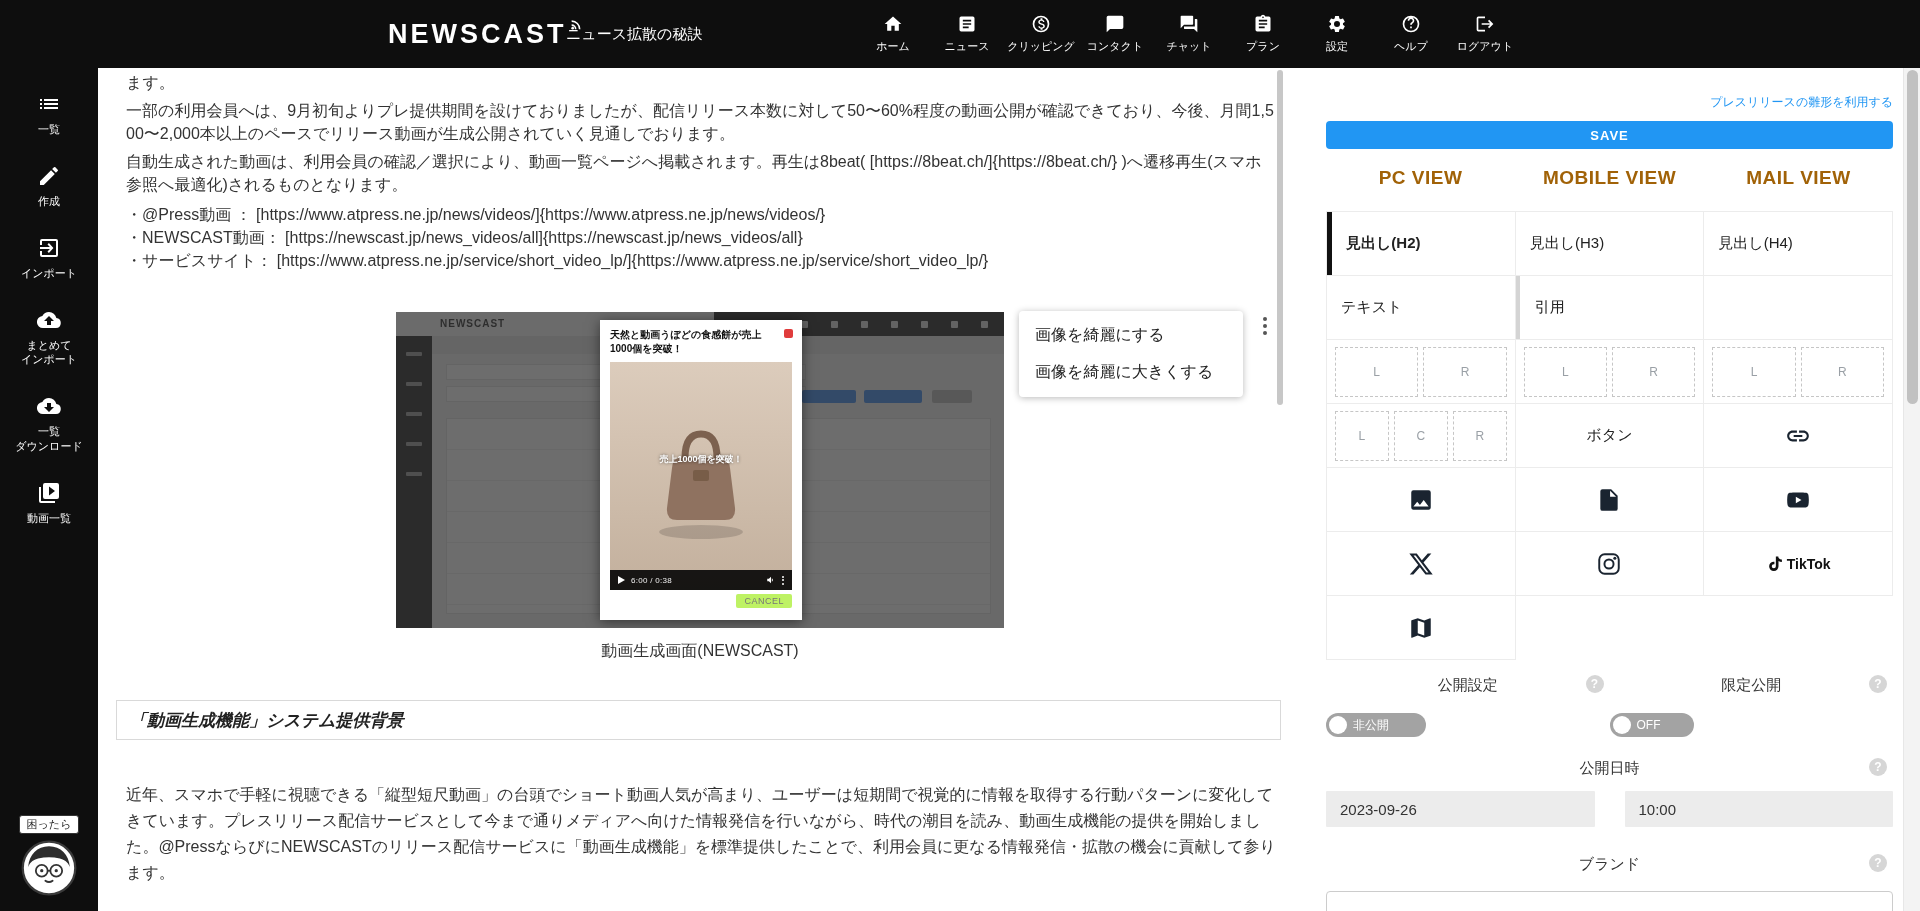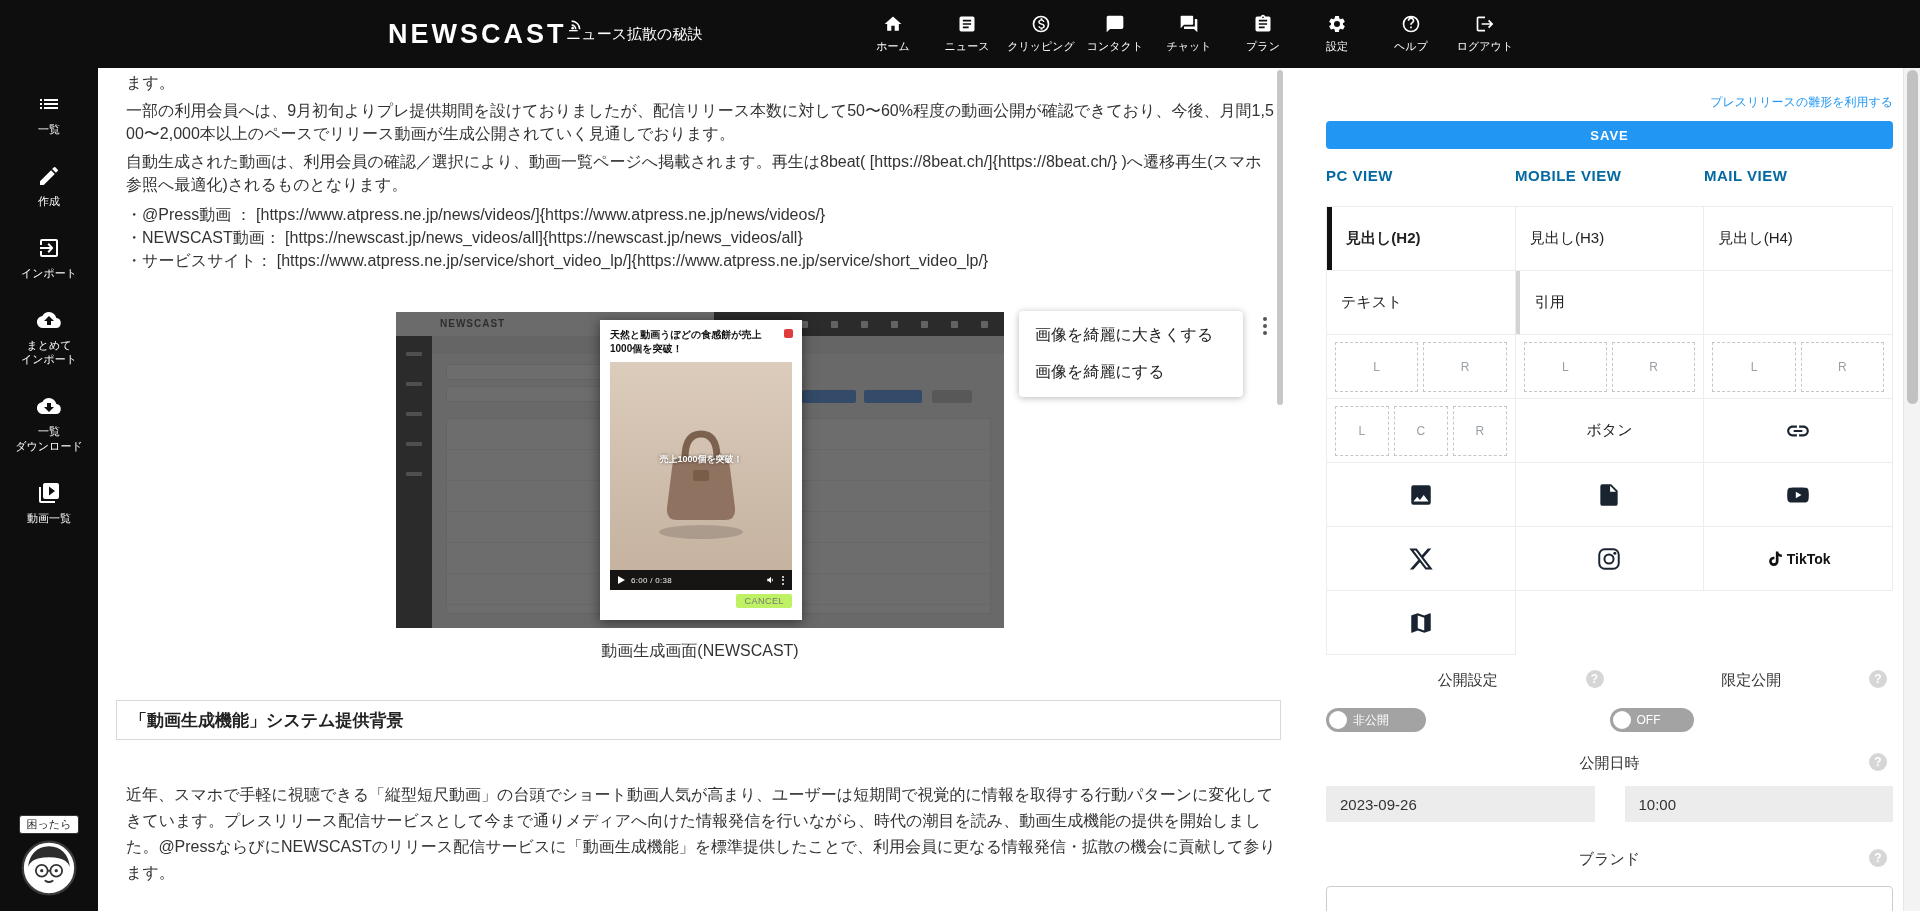--- a/index.html
+++ b/index.html
@@ -74,42 +74,42 @@
   .ms-play { width:0; height:0; border-left:7px solid #fff; border-top:4px solid transparent; border-bottom:4px solid transparent; }
   .ms-time { font-size:8px; color:#eee; letter-spacing:.3px; }
   .ms-ctrl-right { margin-left:auto; display:flex; align-items:center; gap:6px; }
   .ms-ctrl-right svg { width:10px; height:10px; fill:#fff; }
   .ms-kebab-s { display:flex; flex-direction:column; gap:1.5px; }
   .ms-kebab-s i { width:2px; height:2px; background:#fff; border-radius:50%; }
   .ms-cancel { position:absolute; right:10px; bottom:12px; font-size:9px; color:#777; background:#bef264;
     border-radius:2px; padding:2px 8px; letter-spacing:.5px; }
 
   .heading-box { margin:38px 0 0 -10px; width:1165px; height:40px; border:1px solid #d9d9d9;
-    display:flex; align-items:center; padding-left:13px; font-size:17px; font-weight:700; color:#222; cursor:text; }
+    display:flex; align-items:center; padding-left:13px; font-size:17px; font-weight:700; color:#222; cursor:text;font-style:italic; }
   .p.lower { line-height:26px; margin-top:42px; }
 
   
   .ctx { position:absolute; left:1019px; top:311px; width:224px; background:#fff; border-radius:4px;
     box-shadow:0 1px 7px rgba(0,0,0,.28); padding:6px 0; z-index:30; }
   .ctx-item { font-size:16px; color:#222; padding:8px 16px; cursor:pointer; white-space:nowrap; }
   .kebab { position:absolute; left:1256px; top:317px; width:18px; display:flex; flex-direction:column;
     align-items:center; gap:3px; cursor:pointer; z-index:30; }
   .kebab i { width:4px; height:4px; border-radius:50%; background:#555; }
 
   .editor-sb { position:absolute; left:1277px; top:68px; width:6px; height:843px; z-index:25; }
   .editor-sb .thumb { position:absolute; top:2px; left:0; width:6px; height:335px; background:#c7c7c7; border-radius:3px; }
 
   
   .panel { position:absolute; left:1326px; top:68px; width:567px; height:843px; background:#fff; }
   .panel-link { margin-top:26px; text-align:right; color:#2196f3; font-size:12px; cursor:pointer; }
   .save-btn { display:block; margin-top:10px; width:567px; height:28px; background:#2196f3; color:#fff;
     border:none; border-radius:4px; font-size:13px; font-weight:700; letter-spacing:1px; cursor:pointer;
     font-family:"Liberation Sans","DejaVu Sans",sans-serif; }
   .view-tabs { display:flex; margin-top:12px; }
-  .tab { flex:1; text-align:left; color:#0369a1; font-size:15px; font-weight:700; letter-spacing:.5px;
+  .tab { flex:1; text-align:center; color:#a16207; font-size:19px; font-weight:700; letter-spacing:.5px;
     padding:6px 0; cursor:pointer; }
 
   .blocks { margin-top:16px; display:grid; grid-template-columns:repeat(3,1fr);
     border-top:1px solid #ececec; border-left:1px solid #ececec; }
   .cell { height:64px; border-right:1px solid #ececec; border-bottom:1px solid #ececec;
     display:flex; align-items:center; background:#fff; cursor:pointer; font-size:15px; color:#222; }
   .cell.text-left { padding-left:14px; }
   .cell.h2bar { box-shadow:inset 5px 0 0 #111; padding-left:19px; font-weight:700; }
   .cell.quote { box-shadow:inset 4px 0 0 #d4d4d4; padding-left:19px; }
   .cell.center { justify-content:center; }
@@ -352,22 +352,22 @@
       <figcaption class="caption">動画生成画面(NEWSCAST)</figcaption>
     </figure>
 
     <div class="heading-box">「動画生成機能」システム提供背景</div>
 
     <p class="p lower">近年、スマホで手軽に視聴できる「縦型短尺動画」の台頭でショート動画人気が高まり、ユーザーは短期間で視覚的に情報を取得する行動パターンに変化してきています。プレスリリース配信サービスとして今まで通りメディアへ向けた情報発信を行いながら、時代の潮目を読み、動画生成機能の提供を開始しました。@PressならびにNEWSCASTのリリース配信サービスに「動画生成機能」を標準提供したことで、利用会員に更なる情報発信・拡散の機会に貢献して参ります。</p>
 
   </main>
 
   <div class="ctx">
+    <div class="ctx-item">画像を綺麗にする</div>
     <div class="ctx-item">画像を綺麗に大きくする</div>
-    <div class="ctx-item">画像を綺麗にする</div>
   </div>
   <div class="kebab">
       <i></i>
       <i></i>
       <i></i>
     </div>
 
   <div class="editor-sb">
       <div class="thumb"></div>
     </div>

